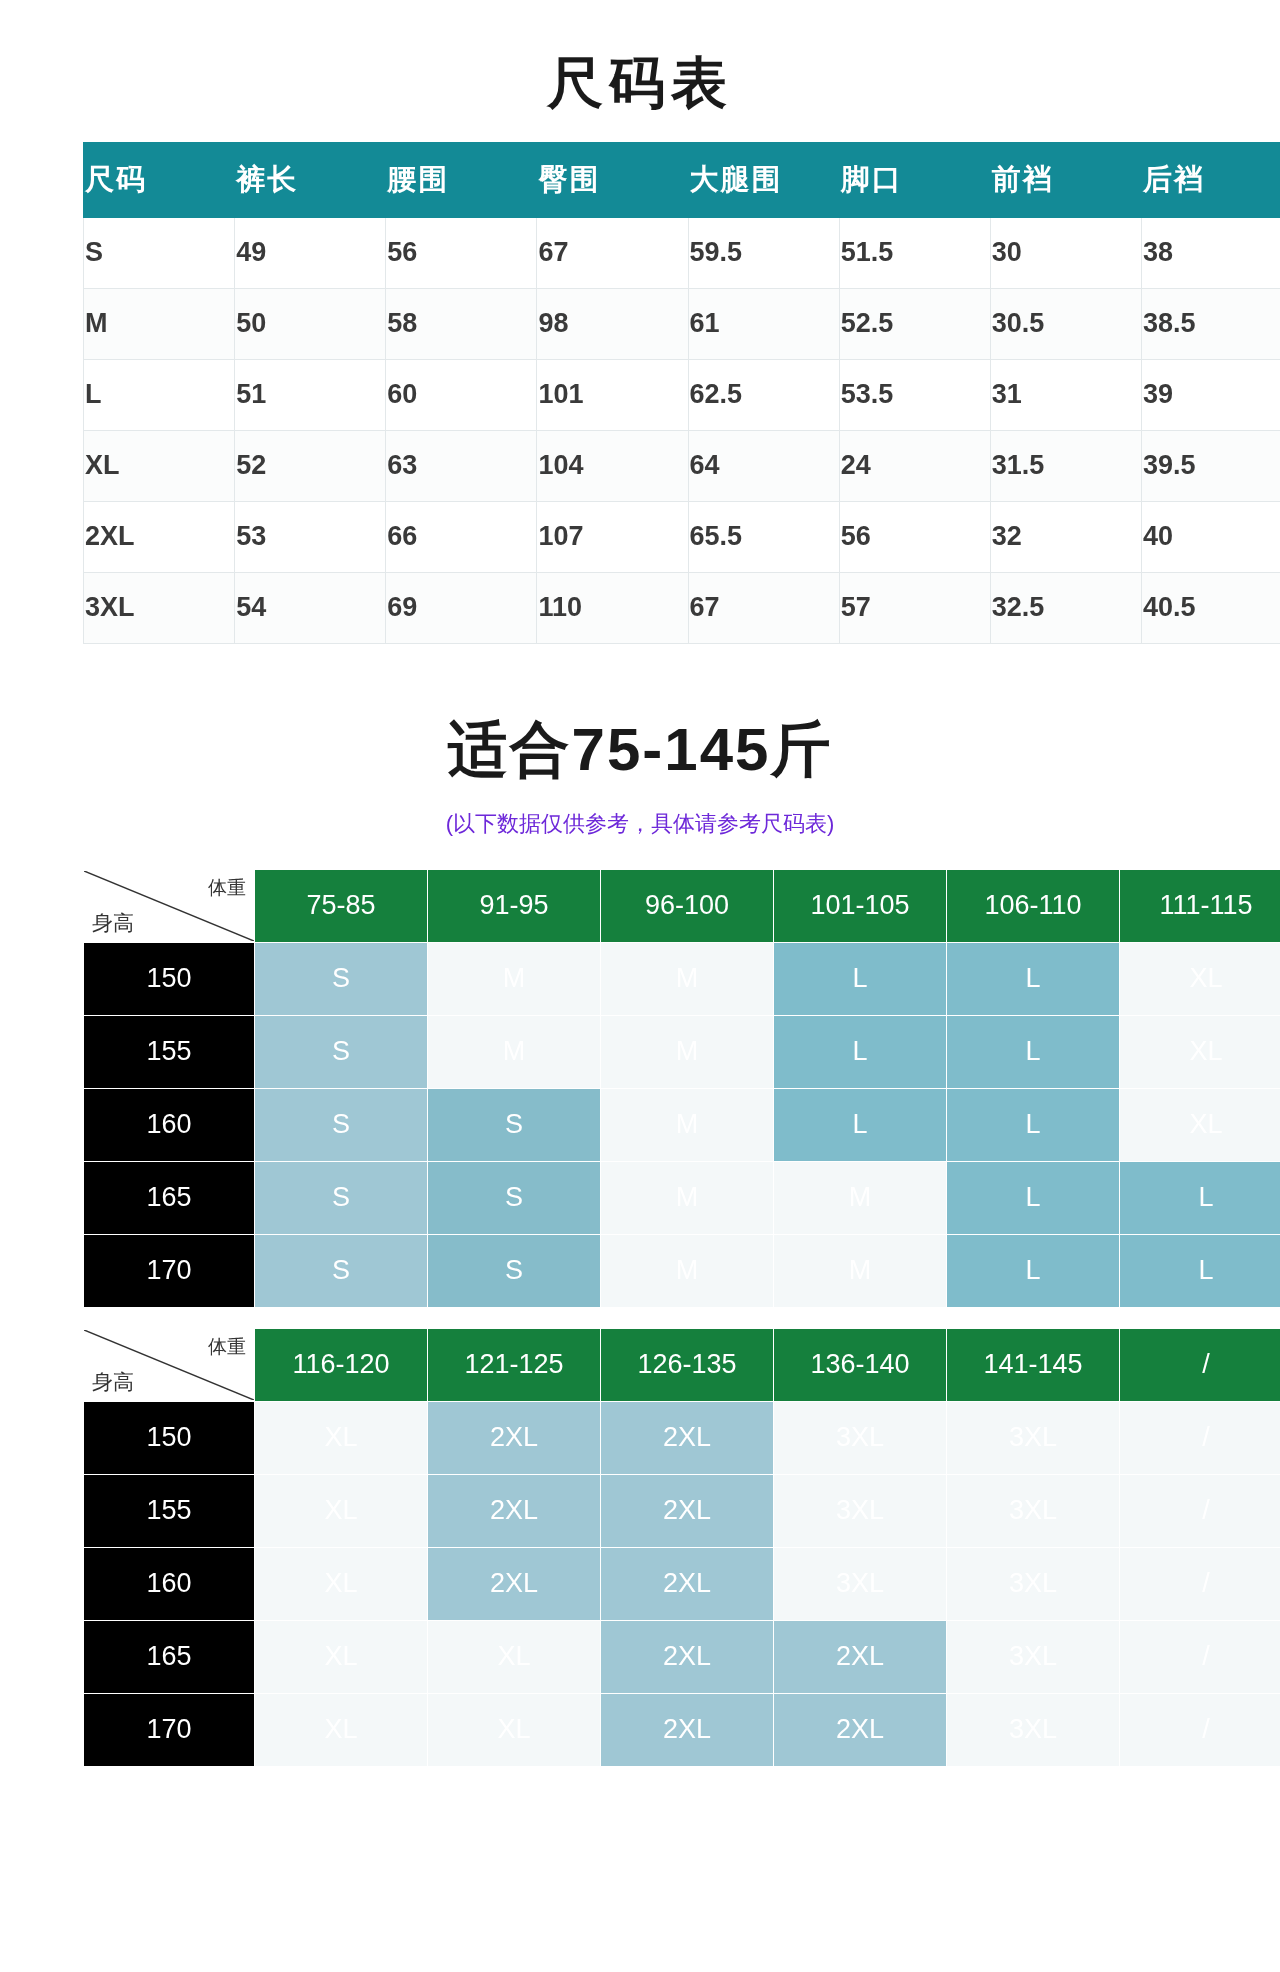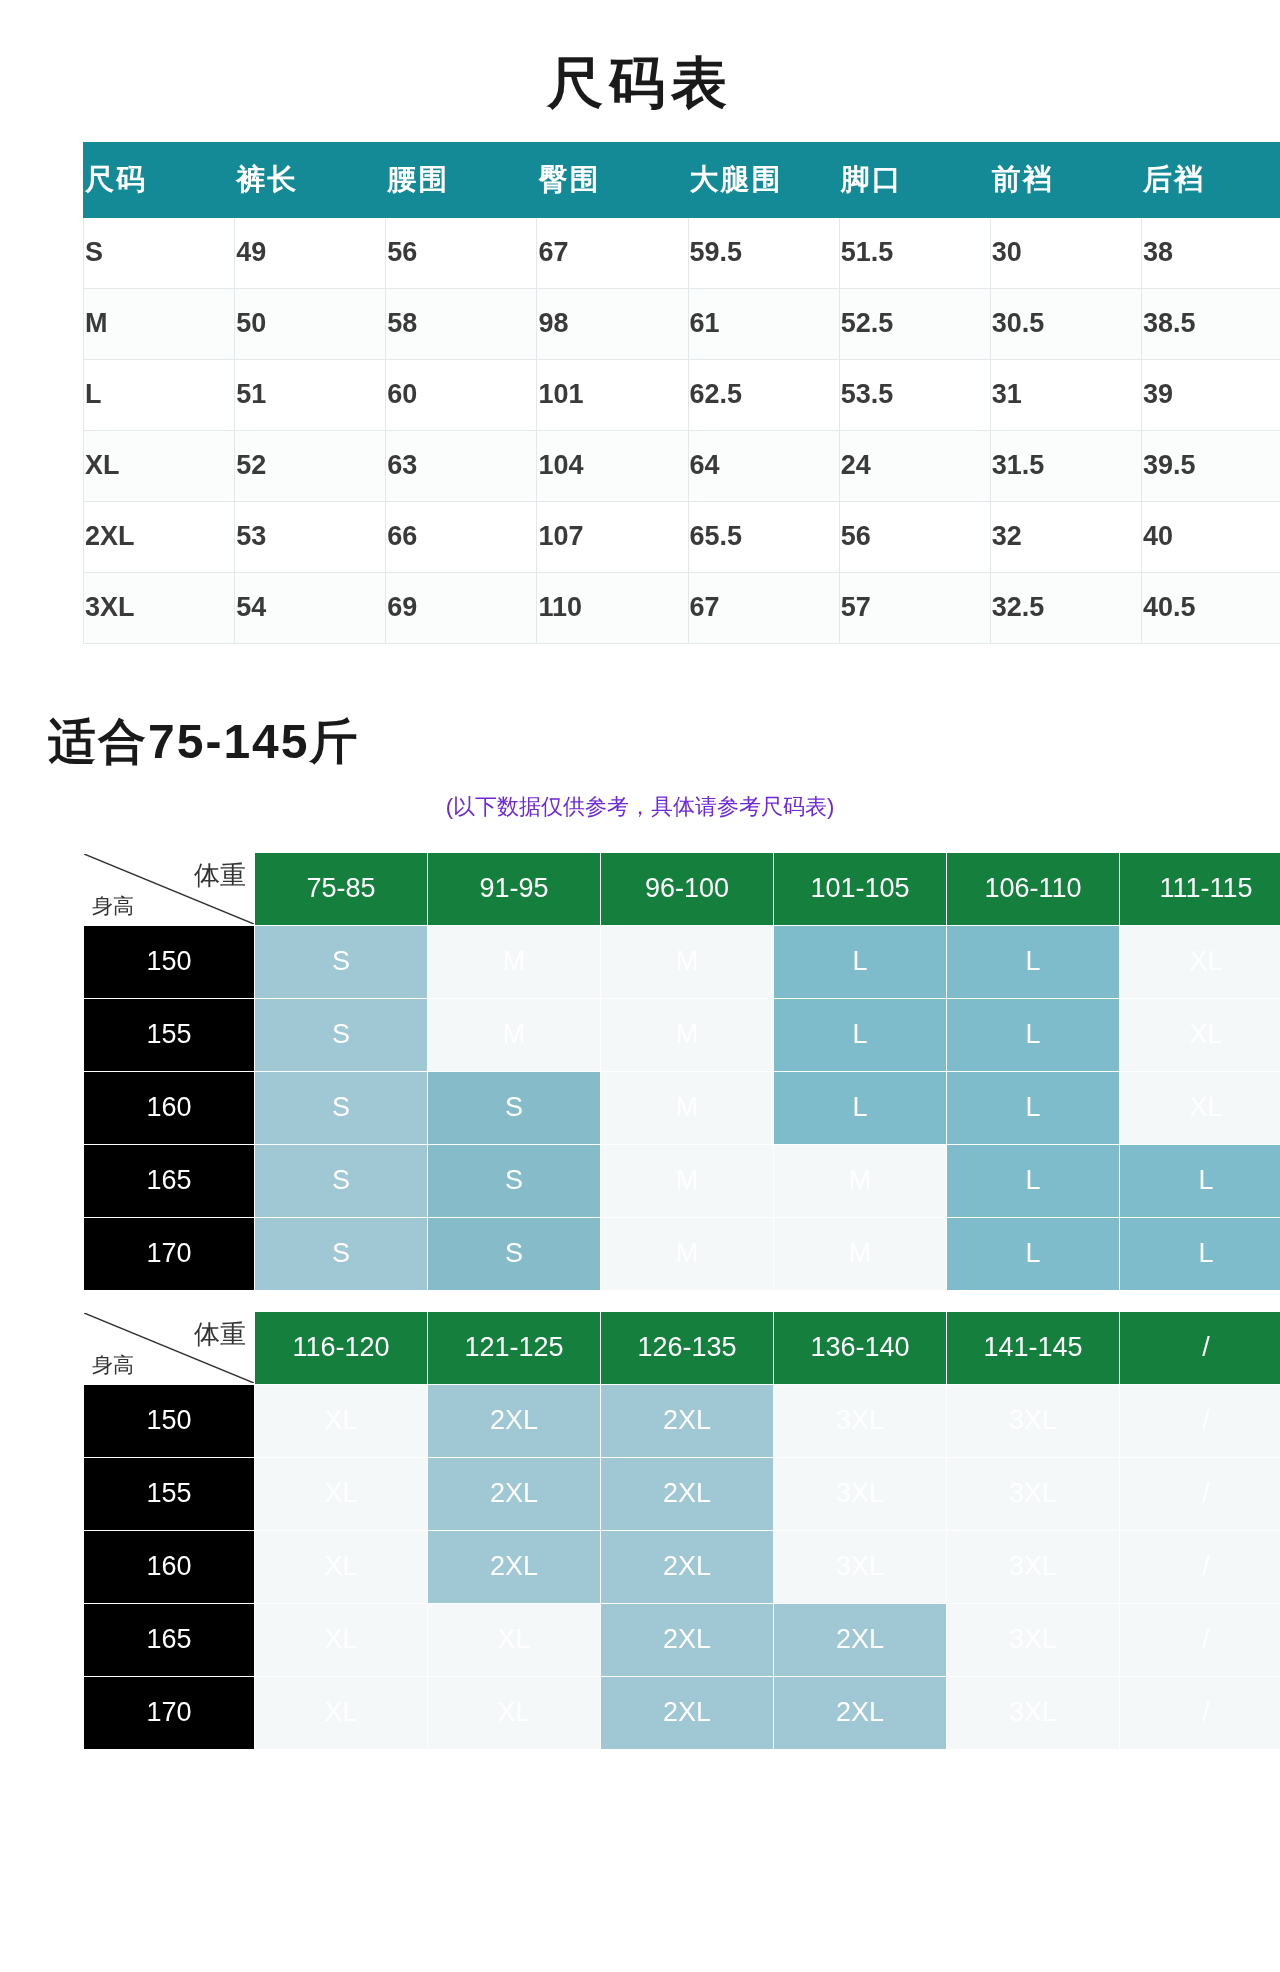--- a/index.html
+++ b/index.html
@@ -69,22 +69,22 @@
   }
   table.size-table tbody tr:nth-child(odd) td {
     background: #ffffff;
   }
   table.size-table tbody tr:nth-child(even) td {
     background: #fbfcfc;
   }
 
   
   .weight-title {
-    text-align: left;
-    font-size: 48px;
+    text-align: center;
+    font-size: 60px;
     font-weight: bold;
     color: #1a1a1a;
     margin-top: 66px;
     letter-spacing: 2px;
   }
   .weight-note {
     text-align: center;
     font-size: 22px;
     color: #6d28d9;
     margin-top: 18px;
@@ -127,21 +127,21 @@
     position: absolute;
     left: 0;
     top: 0;
     width: 100%;
     height: 100%;
   }
   .corner-inner .lbl-w {
     position: absolute;
     right: 8px;
     top: 4px;
-    font-size: 26px;
+    font-size: 19px;
     color: #333333;
     text-align: right;
   }
   .corner-inner .lbl-h {
     position: absolute;
     left: 8px;
     bottom: 4px;
     font-size: 21px;
     color: #333333;
   }

